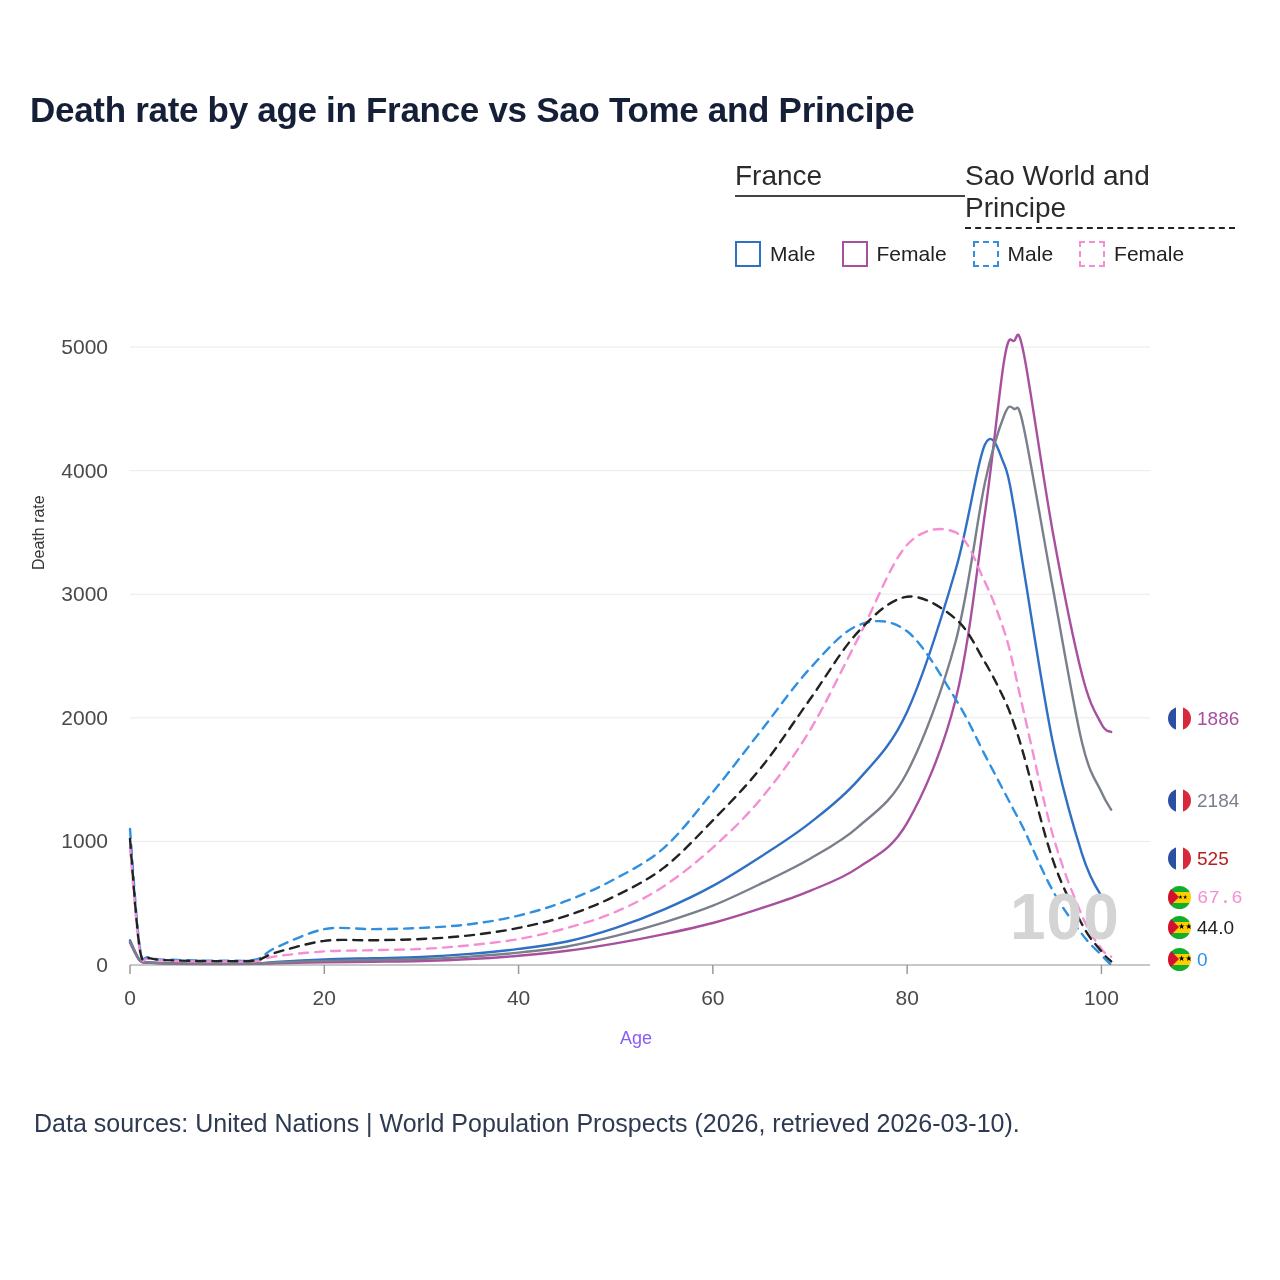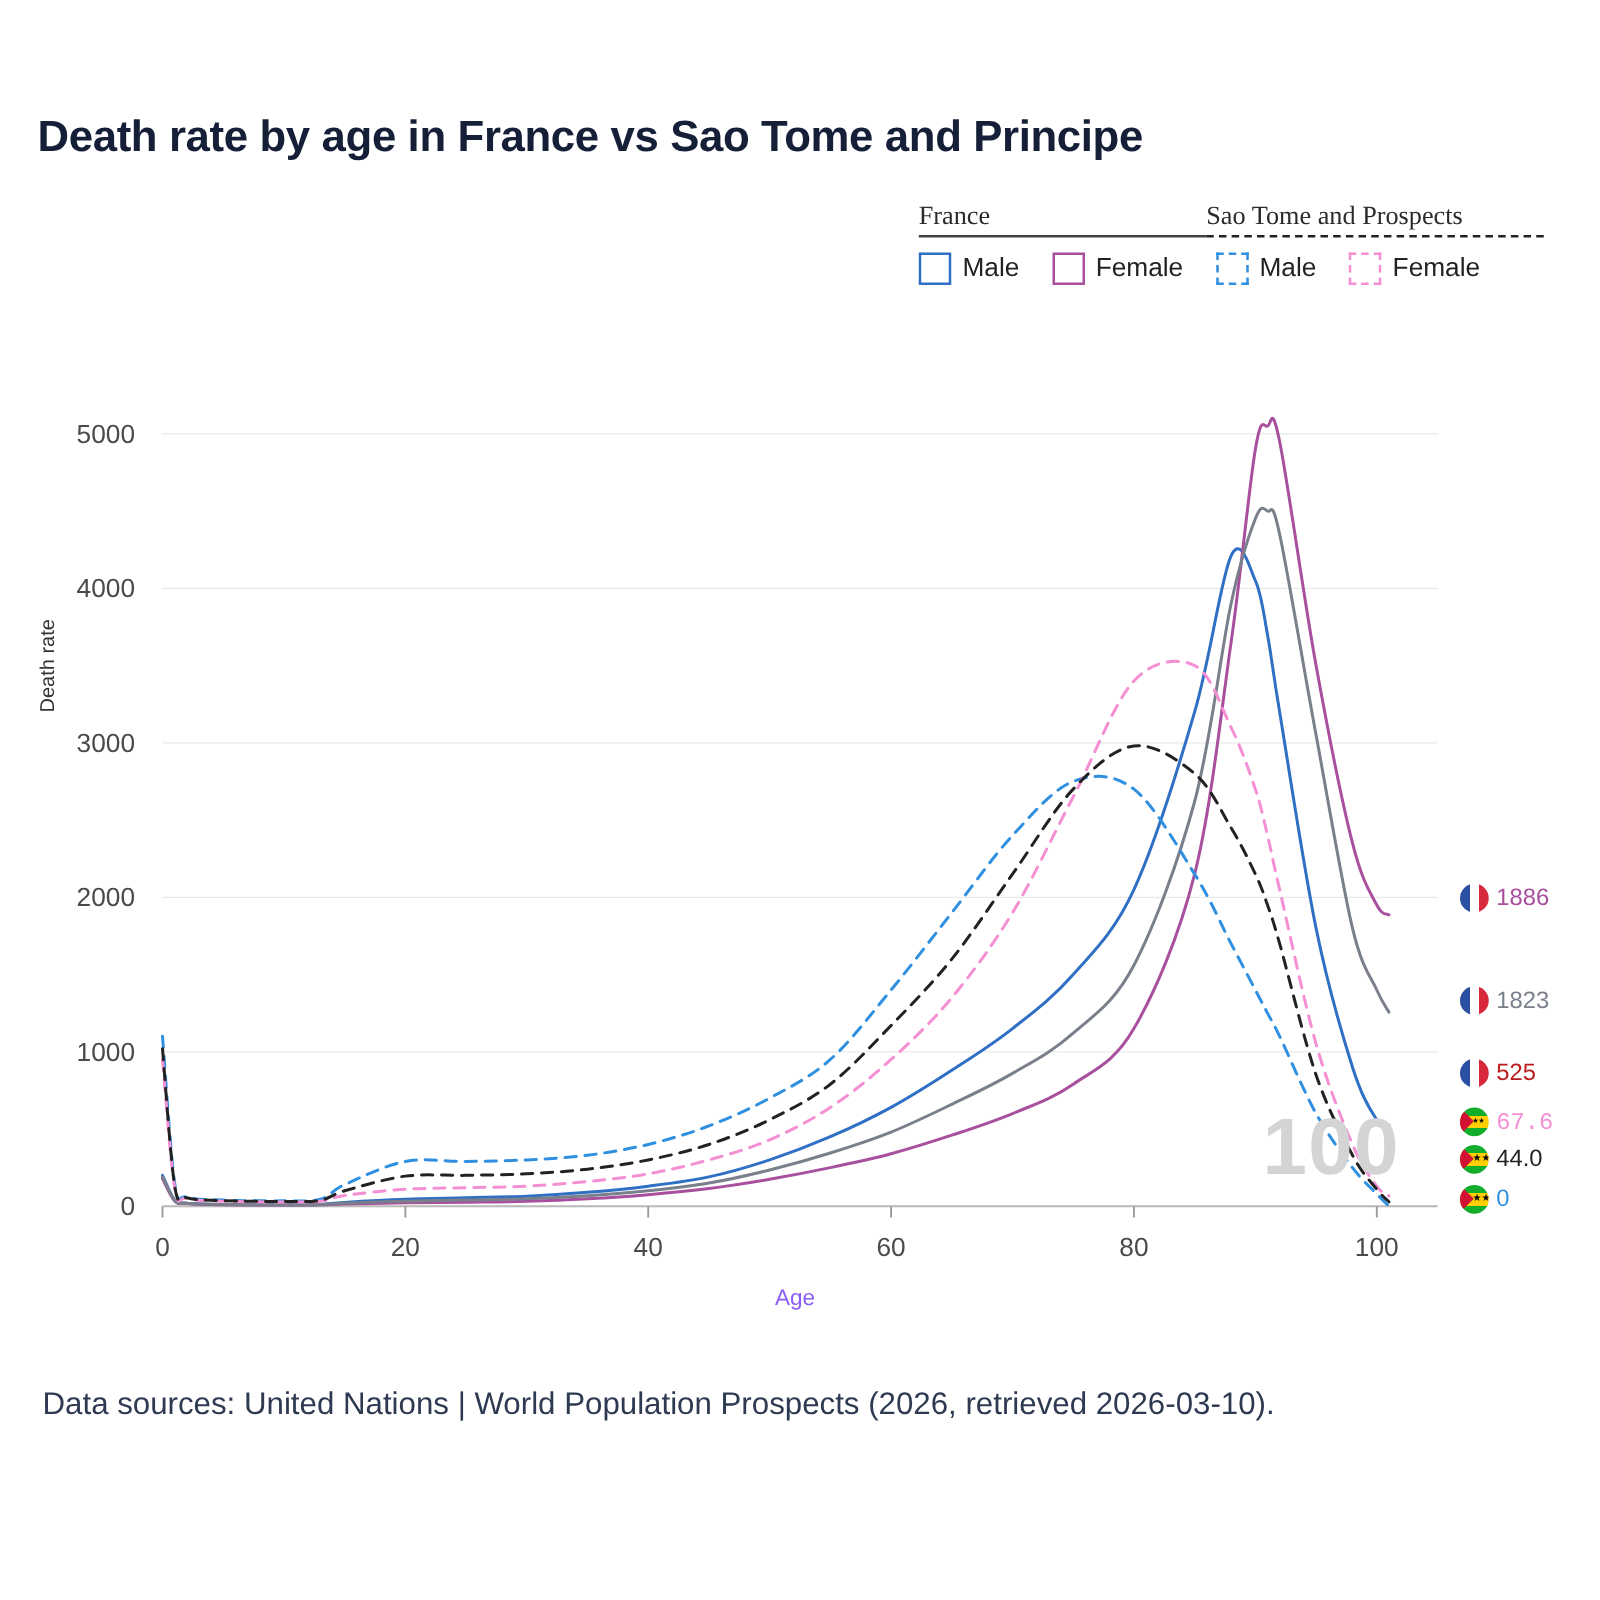--- a/index.html
+++ b/index.html
@@ -32,23 +32,22 @@
     width: 530px;
     font-size: 21px;
     color: #2b2b2b;
   }
   .legend-heads {
     display: flex;
     flex-direction: row;
     align-items: flex-start;
   }
   .legend-head {
-    font-size: 21px;
+    font-size: 28px;
     padding-bottom: 3px;
-    font-family: Liberation Serif, serif;
   }
   .legend-head.solidline {
     border-bottom: 2px solid #444;
   }
   .legend-head.dashline {
     border-bottom: 2px dashed #222;
   }
   .lh1 { width: 230px; }
   .lh2 { width: 270px; text-align: left; }
   .legend-row {
@@ -149,21 +148,21 @@
   }
 </style>
 </head>
 <body>
 
 <div class="title">Death rate by age in France vs Sao Tome and Principe</div>
 
 <div class="legend">
   <div class="legend-heads">
     <div class="legend-head solidline lh1">France</div>
-    <div class="legend-head dashline lh2">Sao Tome and Prospects</div>
+    <div class="legend-head dashline lh2">Sao World and Principe</div>
   </div>
   <div class="legend-row">
     <div class="legend-item">
       <span class="swatch sw-solid-blue"></span>
       <span class="legend-label">Male</span>
     </div>
     <div class="legend-item">
       <span class="swatch sw-solid-purple"></span>
       <span class="legend-label">Female</span>
     </div>
@@ -217,21 +216,21 @@
 
 <div class="watermark">100</div>
 
 <div id="endlabels">
     <div class="endlabel" style="left: 1168px; top: 707px; align-items: flex-end;">
       <span class="flag flag-fr"></span>
       <span style="color: rgb(168, 79, 158);">1886</span>
     </div>
     <div class="endlabel" style="left: 1168px; top: 789px;">
       <span class="flag flag-fr"></span>
-      <span style="color: rgb(122, 127, 140);">1823</span>
+      <span style="color: rgb(122, 127, 140);">2184</span>
     </div>
     <div class="endlabel" style="left: 1168px; top: 847px;">
       <span class="flag flag-fr"></span>
       <span style="color: #b91c1c;">525</span>
     </div>
     <div class="endlabel" style="left: 1168px; top: 886px; font-family: Liberation Mono, monospace;">
       <span class="flag flag-st"></span>
       <span style="color: rgb(244, 143, 212);">67.6</span>
     </div>
     <div class="endlabel" style="left: 1168px; top: 916px;">

